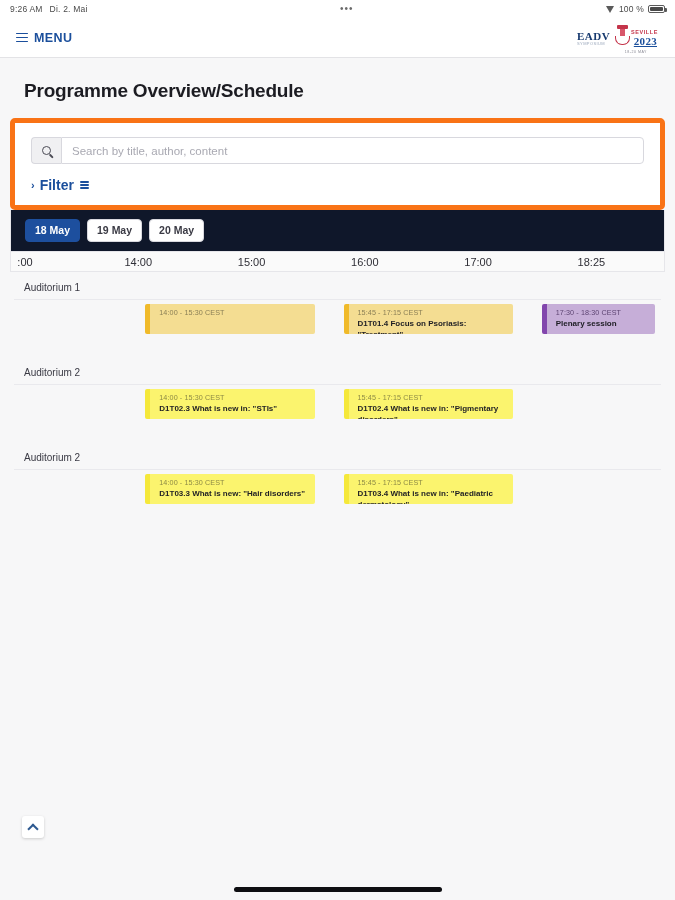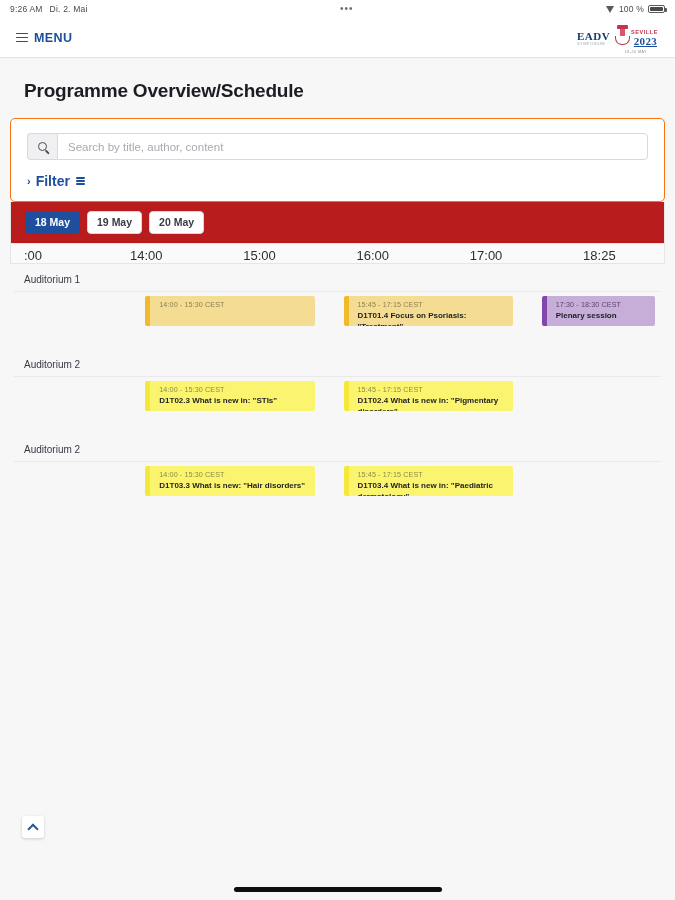--- a/index.html
+++ b/index.html
@@ -56,21 +56,21 @@
   .logo-mark .base{ position:absolute; left:0; top:11px; width:15px; height:9px; border:1.4px solid #c4344a; border-top:none; border-radius:0 0 7px 7px;}
 
   
   .page { padding: 0 10px; }
   .page-title {
     font-size: 19px; font-weight: 700; color:#1c1c22;
     padding: 22px 14px 16px 14px; letter-spacing:-.2px;
   }
 
   
-  .search-card { background:#ffffff; border:1px solid #f97316; border-radius:5px; padding:14px 16px 12px 16px; }
+  .search-card { background:#ffffff; border:5px solid #f97316; border-radius:5px; padding:14px 16px 12px 16px; }
   .search-row { display:flex; align-items:stretch; height:27px; }
   .search-ico-box {
     width:30px; background:#f0f0f2; border:1px solid #d8d8de; border-right:none;
     border-radius:4px 0 0 4px; display:flex; align-items:center; justify-content:center;
   }
   .search-ico { width:9px; height:9px; border:1.5px solid #4b4b55; border-radius:50%; position:relative; }
   .search-ico::after{ content:""; position:absolute; right:-3.5px; bottom:-2.5px; width:4.5px; height:1.5px; background:#4b4b55; transform:rotate(45deg); border-radius:1px;}
   .search-input {
     flex:1; border:1px solid #d8d8de; border-radius:0 4px 4px 0; background:#fff;
     padding: 0 10px; font-size:11.5px; color:#2b2b33; font-family:"Liberation Sans", sans-serif;
@@ -80,34 +80,34 @@
   .filter-row { display:flex; align-items:center; gap:5px; margin-top:13px; cursor:pointer; }
   .chev-r { color:#1b4f9c; font-size:11px; font-weight:700; line-height:1; }
   .filter-label { color:#1b4f9c; font-weight:700; font-size:14px; }
   .filter-ico { display:inline-flex; flex-direction:column; gap:1.6px; margin-left:1px; }
   .filter-ico i { display:block; height:1.4px; background:#1b4f9c; border-radius:1px; }
   .filter-ico i:nth-child(1){ width:9px; }
   .filter-ico i:nth-child(2){ width:9px; }
   .filter-ico i:nth-child(3){ width:9px; }
 
   
-  .tabs-card { background:#b91c1c; border:1px solid #e6e6ea; border-top:none; padding:9px 14px; }
+  .tabs-card { background:#0f172a; border:1px solid #e6e6ea; border-top:none; padding:9px 14px; }
   .tabs { display:flex; gap:7px; }
   .tab {
     font-size:10.5px; font-weight:700; padding:4px 9px; border-radius:4px;
     border:1px solid #d8d8de; background:#fff; color:#3a3a44; cursor:pointer; line-height:1.2;
   }
   .tab.active { background:#1d4f9e; border-color:#1d4f9e; color:#ffffff; }
 
   
   .timeaxis {
     position:relative; height:20px; background:#fafafa;
     border:1px solid #e6e6ea; border-top:none; overflow:hidden;
   }
-  .tick { position:absolute; top:4px; font-size:13px; color:#2e2e36; transform:translateX(-50%); white-space:nowrap;margin-left:8px; }
+  .tick { position:absolute; top:4px; font-size:11px; color:#2e2e36; transform:translateX(-50%); white-space:nowrap; }
 
   
   .schedule { padding: 0 4px; }
   .room-row { position:relative; }
   .room-label { font-size:10px; color:#3a3a44; padding:10px 0 6px 10px; }
   .room-sep { height:1px; background:#e9e9ed; }
   .track { position:relative; height:57px; }
   .session {
     position:absolute; top:4px; height:30px;
     border-radius:2px; padding:5px 7px 5px 9px; overflow:hidden; cursor:pointer;

